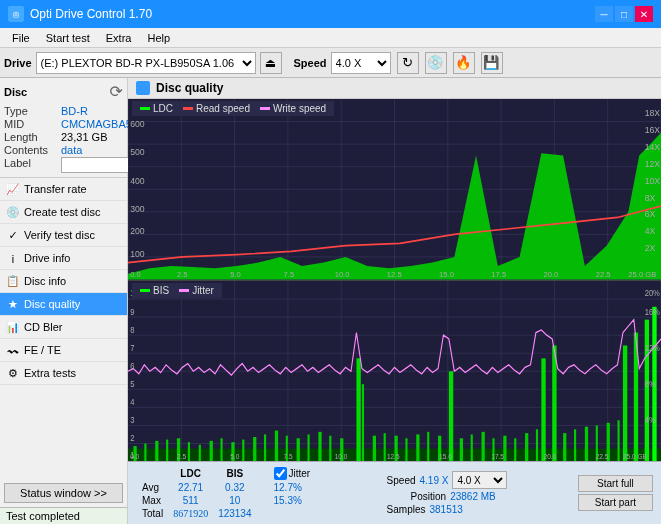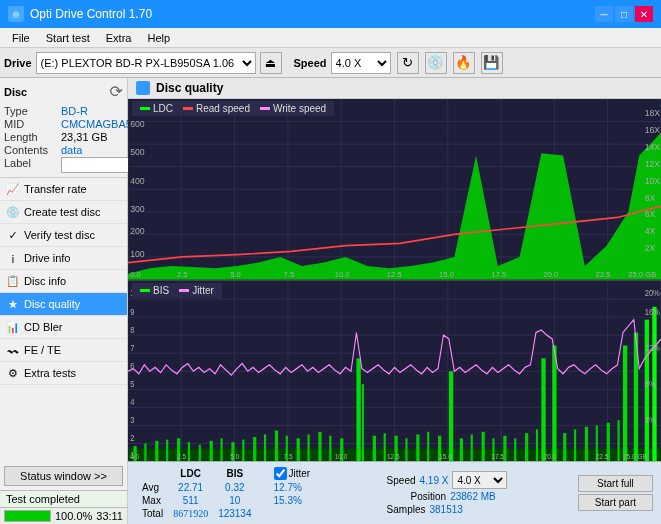--- a/index.html
+++ b/index.html
@@ -173,27 +173,20 @@
         <span class="nav-icon">⚙</span>
         <span>Extra tests</span>
       </div>
 
       <div style="flex:1;"></div>
       <button class="status-window-btn">Status window &gt;&gt;</button>
     </div>
 
     <div class="status-bar">
       <span>Test completed</span>
-    </div>
-    <div style="background:#e8f0e8;padding:2px 4px;display:flex;align-items:center;gap:4px;border-top:1px solid #bbb;">
-      <div class="progress-bar-outer">
-        <div class="progress-bar-inner" style="width:100%;"></div>
-      </div>
-      <span>100.0%</span>
-      <span>33:11</span>
     </div>
   </div>
 
   <div class="content">
 
     <div class="disc-quality-header">
       <div class="disc-quality-icon"></div>
       <span class="disc-quality-title">Disc quality</span>
     </div>
 

